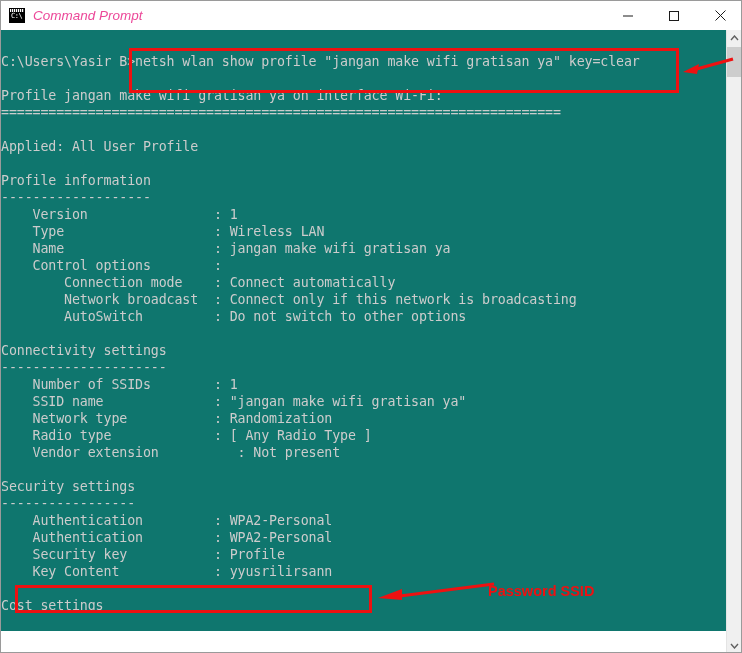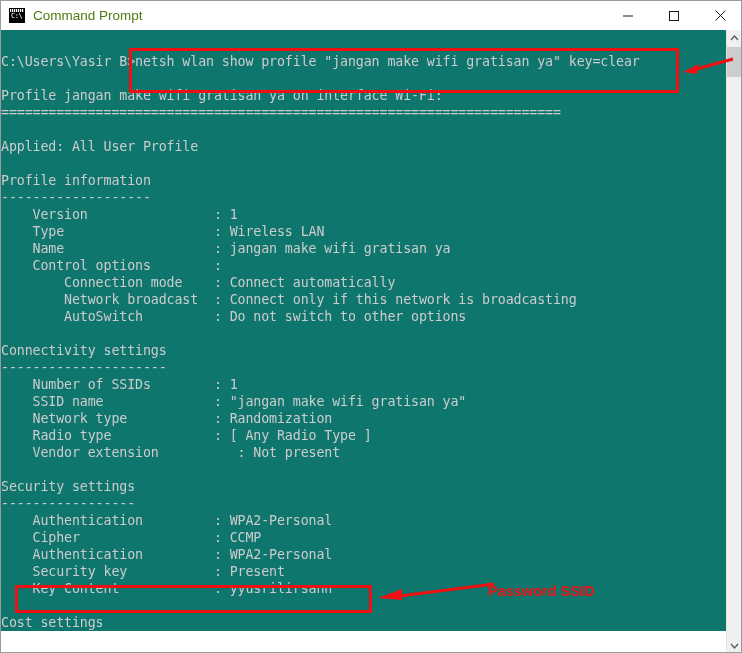--- a/index.html
+++ b/index.html
@@ -65,22 +65,23 @@
     top: 3px;
     color: #ffffff;
     font-size: 7px;
     line-height: 9px;
     font-family: "DejaVu Sans Mono", monospace;
     letter-spacing: -0.5px;
   }
   .title-text {
     font-family: "Liberation Sans", sans-serif;
     font-size: 13.5px;
-    color: #4d7c0f;
+    color: #ec4899;
     white-space: nowrap;
+    font-style: italic;
   }
   .win-controls {
     position: absolute;
     right: 0; top: 0;
     height: 29px;
     display: flex;
   }
   .win-btn {
     width: 46px;
     height: 29px;
@@ -239,23 +240,22 @@
         <div class="line">---------------------</div>
         <div class="line">    Number of SSIDs        : 1</div>
         <div class="line">    SSID name              : "jangan make wifi gratisan ya"</div>
         <div class="line">    Network type           : Randomization</div>
         <div class="line">    Radio type             : [ Any Radio Type ]</div>
         <div class="line">    Vendor extension          : Not present</div>
         <div class="line"></div>
         <div class="line">Security settings</div>
         <div class="line">-----------------</div>
         <div class="line">    Authentication         : WPA2-Personal</div>
-        <div class="line">    Cipher                 : CCMP</div>
         <div class="line">    Authentication         : WPA2-Personal</div>
-        <div class="line">    Security key           : Present</div>
+        <div class="line">    Security key           : Profile</div>
         <div class="line">    Key Content            : yyusrilirsann</div>
         <div class="line"></div>
         <div class="line">Cost settings</div>
       </div>
   </div>
 
   <div class="scrollbar">
     <div class="sb-arrow up">
       <svg width="9" height="6" viewBox="0 0 9 6">
         <polyline points="1,5 4.5,1 8,5" fill="none" stroke="#606060" stroke-width="1.4"></polyline>

